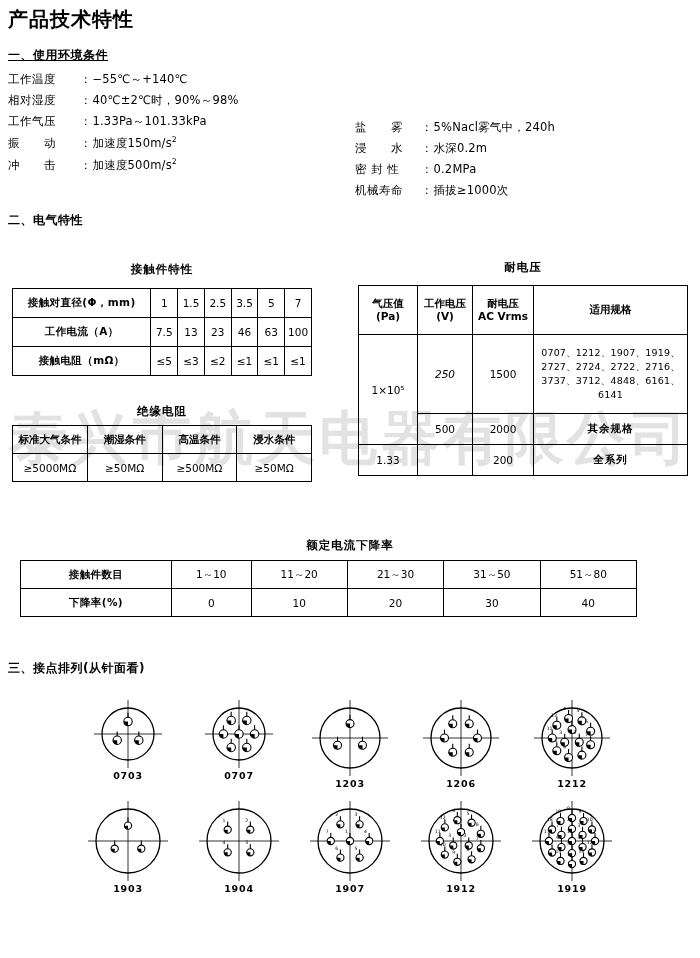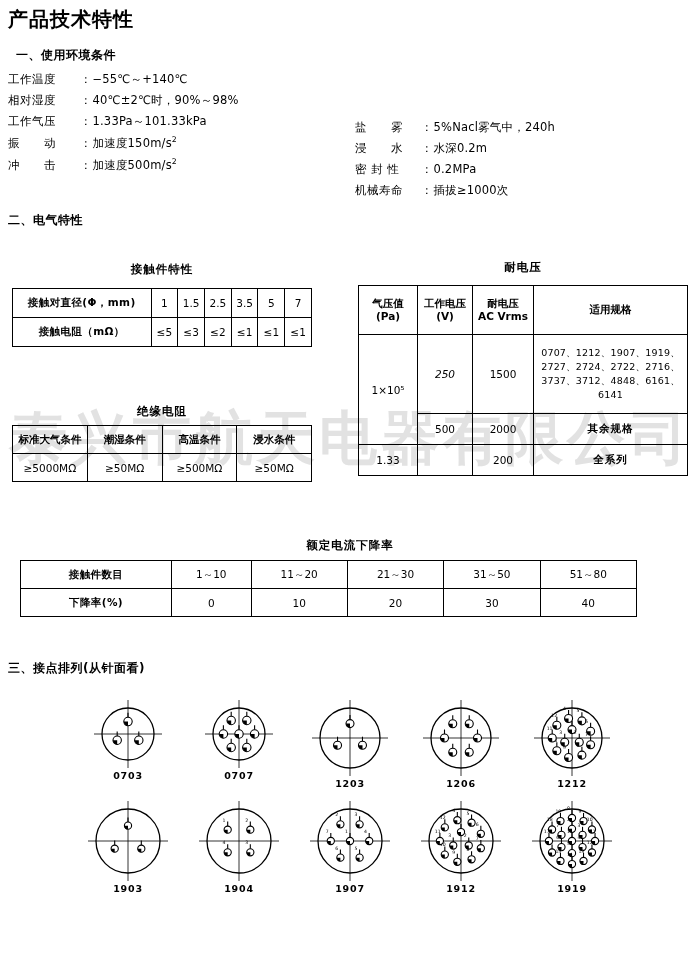--- a/index.html
+++ b/index.html
@@ -43,21 +43,21 @@
     letter-spacing: 1px;
   }
 
   
   .sec-head {
     position: absolute;
     font-size: 12px;
     font-weight: bold;
     letter-spacing: 0.5px;
   }
-  #sec1-head { left: 16px; top: 47px; }
+  #sec1-head { left: 8px; top: 47px; text-decoration: underline; }
   #sec2-head { left: 8px; top: 212px; }
   #sec3-head { left: 8px; top: 660px; }
 
   
   .env-col { position: absolute; font-size: 11.5px; }
   #env-left  { left: 8px;   top: 72px; }
   #env-right { left: 355px; top: 72px; margin-top: 48px; }
   .env-row {
     display: flex;
     align-items: baseline;
@@ -220,20 +220,29 @@
       <tr>
         <td class="lbl">接触对直径(Φ，mm)</td>
         <td class="val">1</td>
         <td class="val">1.5</td>
         <td class="val">2.5</td>
         <td class="val">3.5</td>
         <td class="val">5</td>
         <td class="val">7</td>
       </tr>
       <tr>
+        <td class="lbl">工作电流（A）</td>
+        <td class="val">7.5</td>
+        <td class="val">13</td>
+        <td class="val">23</td>
+        <td class="val">46</td>
+        <td class="val">63</td>
+        <td class="val">100</td>
+      </tr>
+      <tr>
         <td class="lbl">接触电阻（mΩ）</td>
         <td class="val">≤5</td>
         <td class="val">≤3</td>
         <td class="val">≤2</td>
         <td class="val">≤1</td>
         <td class="val">≤1</td>
         <td class="val">≤1</td>
       </tr>
     </tbody>
   </table>

